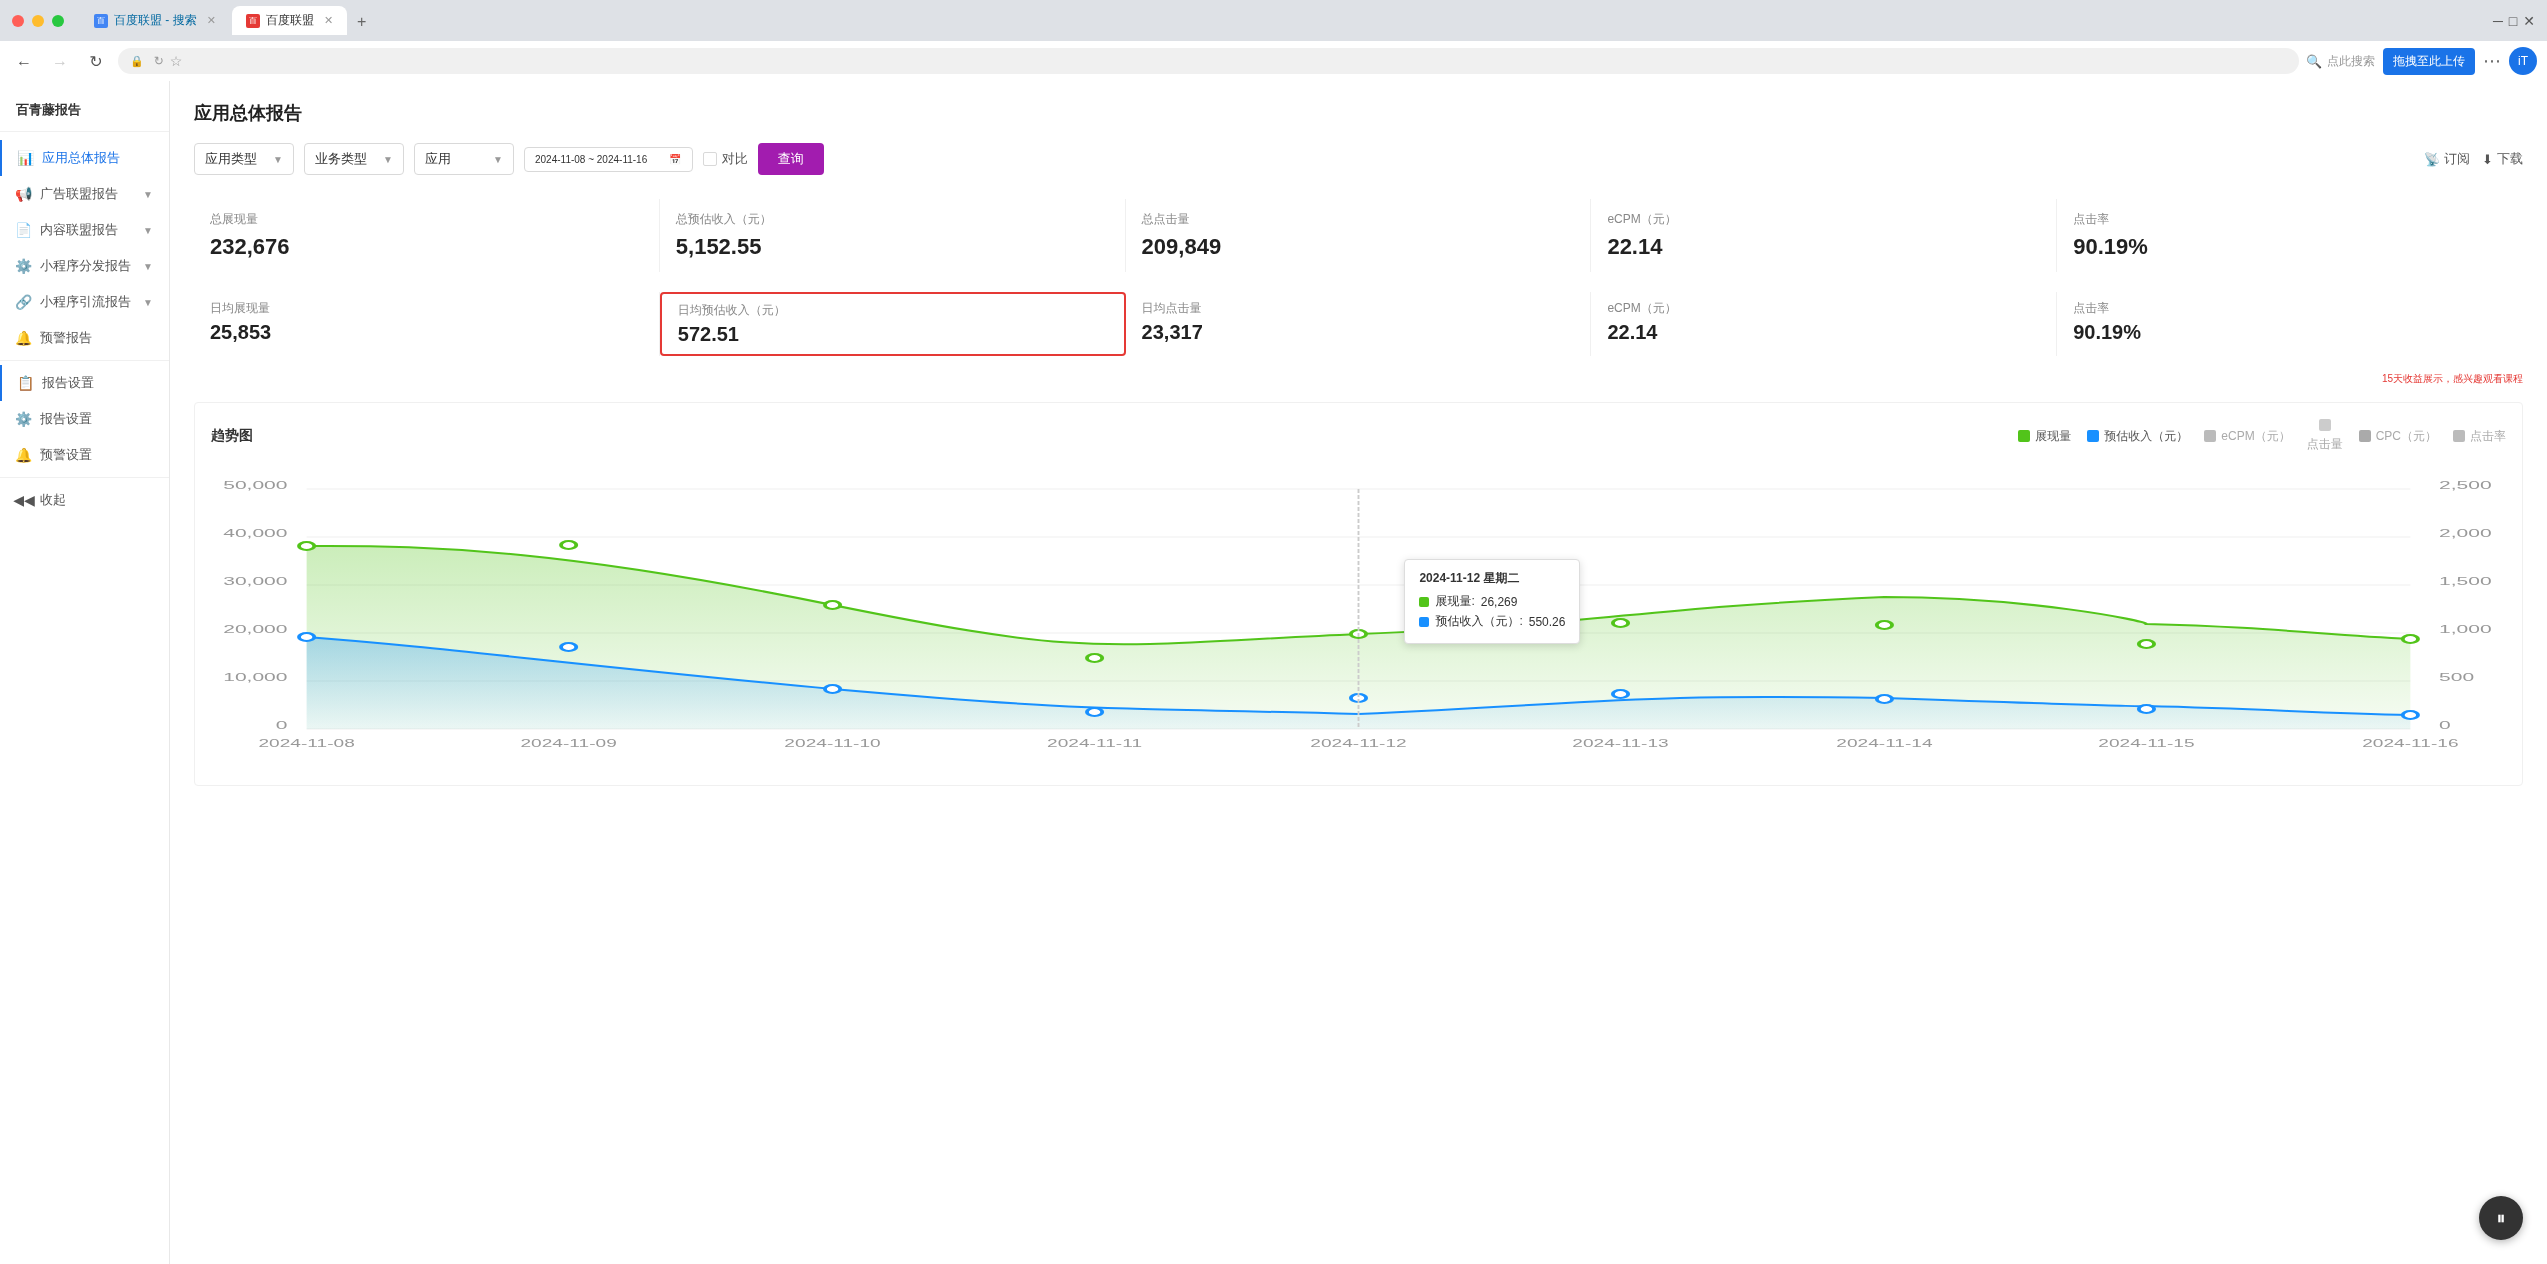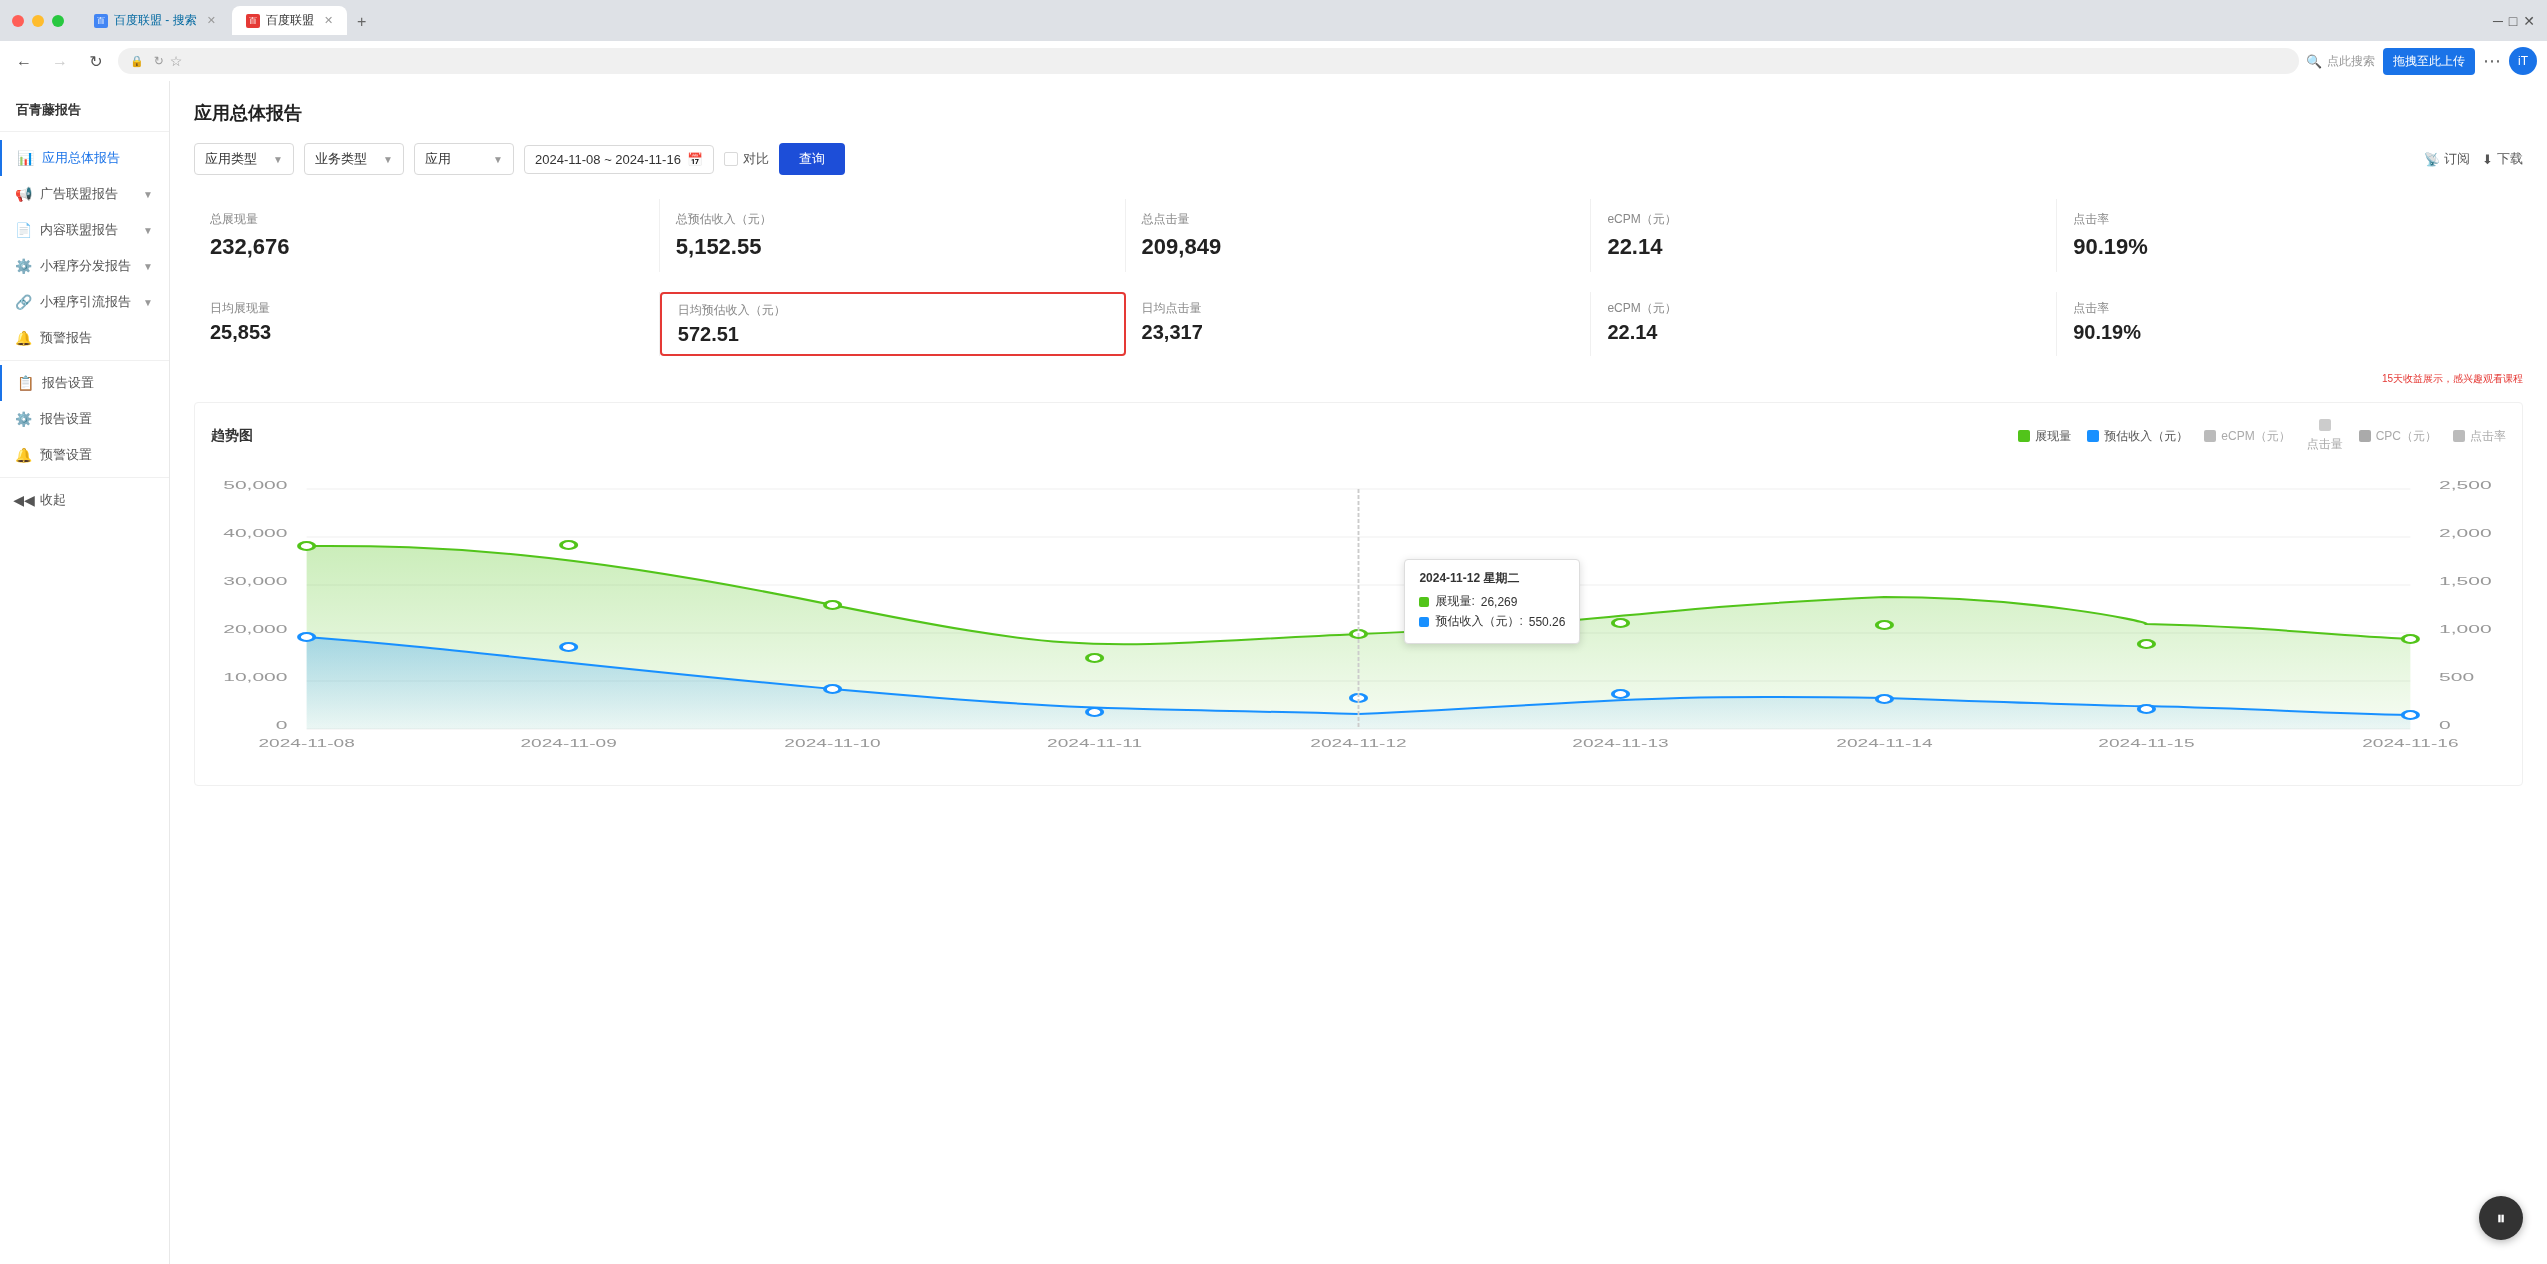--- a/index.html
+++ b/index.html
@@ -33,23 +33,23 @@
     .sidebar-divider { height: 1px; background: #f0f0f0; margin: 4px 0; }
 
     
     .main { flex: 1; overflow-y: auto; padding: 20px 24px; }
     .page-title { font-size: 18px; font-weight: 600; color: #222; margin-bottom: 18px; }
 
     
     .filter-bar { display: flex; align-items: center; gap: 10px; margin-bottom: 24px; flex-wrap: wrap; }
     .filter-select { display: flex; align-items: center; border: 1px solid #d9d9d9; border-radius: 4px; padding: 6px 10px; gap: 4px; cursor: pointer; background: white; font-size: 13px; color: #333; min-width: 100px; }
     .filter-select .chevron { color: #999; font-size: 10px; margin-left: auto; }
-    .date-range { display: flex; align-items: center; border: 1px solid #d9d9d9; border-radius: 4px; padding: 6px 10px; gap: 6px; cursor: pointer; background: white; font-size: 13px; color: #333; }
+    .date-range { display: flex; align-items: center; border: 1px solid #d9d9d9; border-radius: 4px; padding: 6px 10px; gap: 22px; cursor: pointer; background: white; font-size: 10px; color: #333; }
     .compare-check { display: flex; align-items: center; gap: 5px; cursor: pointer; font-size: 13px; color: #555; }
-    .query-btn { background: #1d4ed8; color: white; border: none; border-radius: 4px; padding: 7px 20px; font-size: 13px; cursor: pointer; }
+    .query-btn { background: #a21caf; color: white; border: none; border-radius: 4px; padding: 7px 20px; font-size: 13px; cursor: pointer; }
     .right-actions { margin-left: auto; display: flex; gap: 12px; }
     .action-link { display: flex; align-items: center; gap: 4px; color: #555; font-size: 13px; cursor: pointer; text-decoration: none; }
 
     
     .stats-grid { display: grid; grid-template-columns: repeat(5, 1fr); gap: 0; margin-bottom: 20px; }
     .stat-cell { padding: 12px 16px; border-right: 1px solid #f0f0f0; }
     .stat-cell:last-child { border-right: none; }
     .stat-label { font-size: 12px; color: #888; margin-bottom: 6px; }
     .stat-value { font-size: 22px; font-weight: 600; color: #222; }
 

